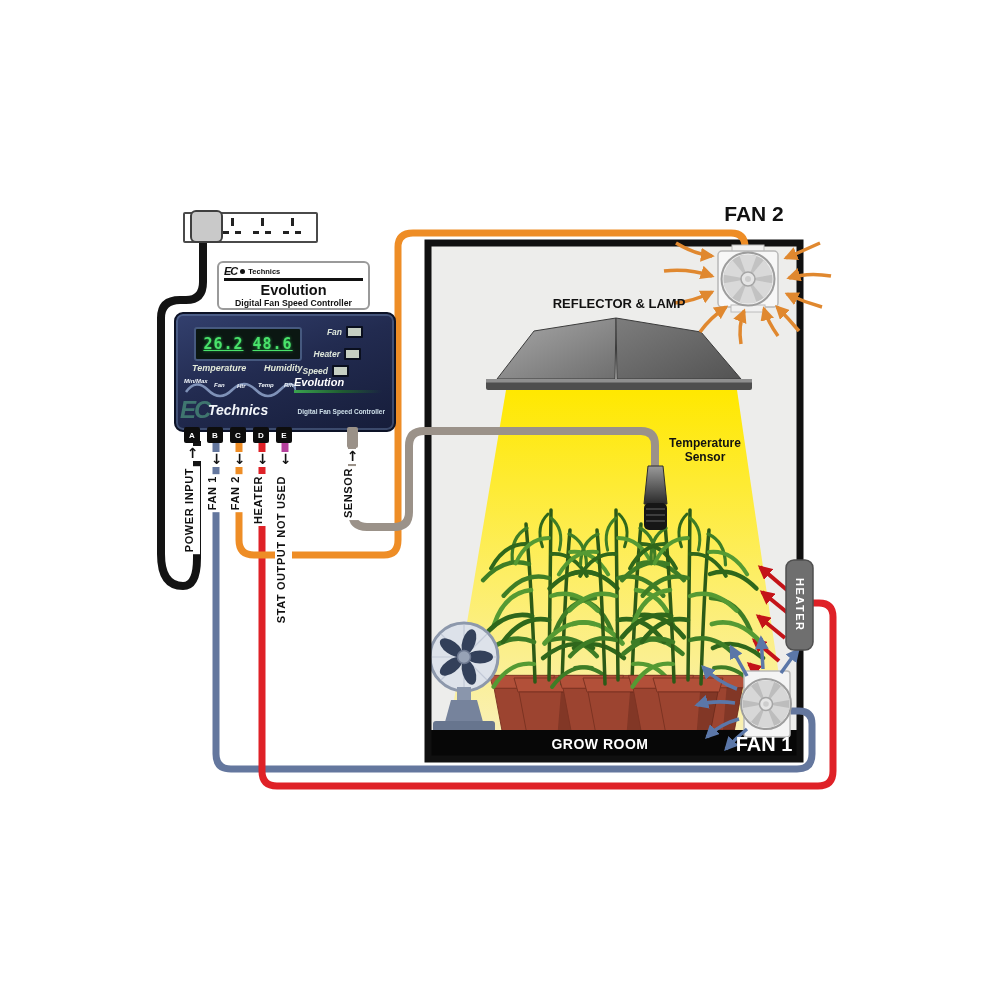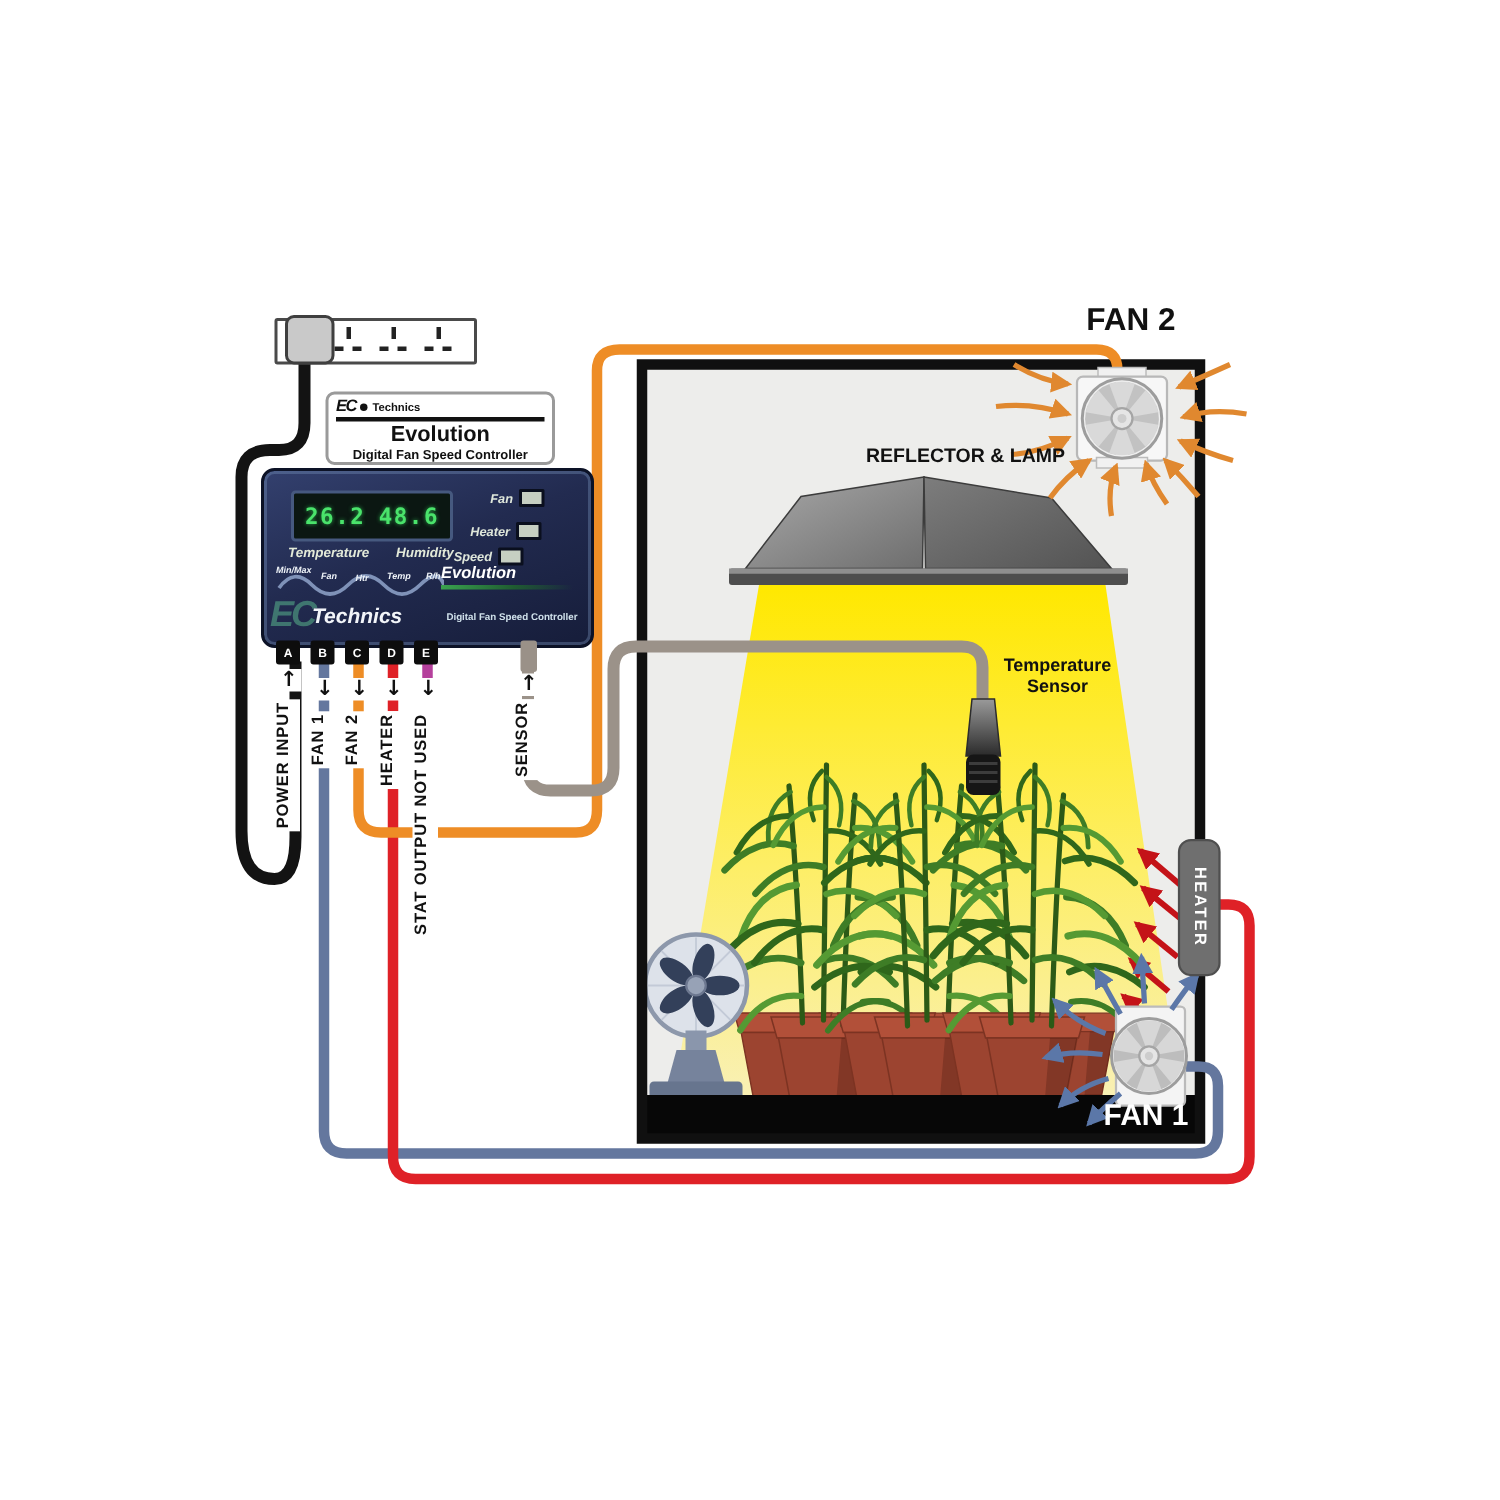--- a/index.html
+++ b/index.html
@@ -19,21 +19,21 @@
   .bp-dot{width:5px;height:5px;border-radius:50%;background:#111;}
   .bp-brand{font:bold 7.5px "Liberation Sans",sans-serif;color:#111;}
   .bp-model{text-align:center;font:bold 14.5px "Liberation Sans",sans-serif;color:#111;margin-top:1px;}
   .bp-prod{text-align:center;font:bold 8.7px "Liberation Sans",sans-serif;color:#111;}
   
   .ctrl{left:174px;top:312px;width:218px;height:116px;border-radius:9px;
         background:linear-gradient(160deg,#33406e 0%,#222b50 45%,#161d3a 100%);
         border:2px solid #0c1226;box-shadow:inset 0 0 0 2px rgba(125,155,195,.35);}
   .lcd{position:absolute;left:18px;top:13px;width:104px;height:30px;background:#0b1712;border:2px solid #46597f;
        border-radius:3px;display:flex;align-items:center;justify-content:center;gap:9px;}
-  .lcd span{font:bold 15px "DejaVu Sans Mono",monospace;color:#4ae36b;text-shadow:0 0 3px #2aa84a;letter-spacing:1px;}
+  .lcd span{font:bold 15px "DejaVu Sans Mono",monospace;color:#4ae36b;text-shadow:0 0 3px #2aa84a;letter-spacing:1px;text-decoration:underline;}
   .readout{position:absolute;top:49px;font:bold italic 9px "Liberation Sans",sans-serif;color:#e3ead9;}
   .ind{position:absolute;display:flex;align-items:center;gap:4px;font:bold italic 8.5px "Liberation Sans",sans-serif;color:#dfe7db;}
   .led{width:13px;height:8px;background:#c6cfc2;border:2px solid #0a0f1e;border-radius:1px;}
   .cbtn{position:absolute;font:bold italic 6px "Liberation Sans",sans-serif;color:#eef3f8;white-space:nowrap;}
   .evo{position:absolute;left:118px;top:62px;font:bold italic 11px "Liberation Sans",sans-serif;color:#fff;}
   .evo-swoosh{position:absolute;left:118px;top:76px;width:88px;height:3px;
               background:linear-gradient(90deg,#3aa34f,#1f5c31 55%,rgba(31,92,49,0));}
   .ec-mark{position:absolute;left:4px;top:82px;font:bold italic 24px "Liberation Sans",sans-serif;color:rgba(90,180,140,.55);letter-spacing:-2px;}
   .ctrl-brand{position:absolute;left:32px;top:88px;font:bold italic 14px "Liberation Sans",sans-serif;color:#f2f5f9;}
   .ctrl-prod{position:absolute;right:9px;top:94px;font:bold 6.5px "Liberation Sans",sans-serif;color:#cfe0ea;}
@@ -42,21 +42,21 @@
         font:bold 8px "Liberation Sans",sans-serif;display:flex;align-items:center;justify-content:center;}
   .sensor-stub{left:347px;top:427px;width:11px;height:21px;background:#9a9188;border-radius:2px;}
   .varrow{position:absolute;width:17px;text-align:center;font:bold 14px "DejaVu Sans",sans-serif;color:#111;
           background:#fff;line-height:15px;}
   .vlabel{position:absolute;width:17px;writing-mode:vertical-rl;transform:rotate(180deg);
           font:bold 11px "Liberation Sans",sans-serif;letter-spacing:.6px;color:#111;background:#fff;
           text-align:left;padding:2px 0;}
   
   .lbl{position:absolute;color:#111;text-align:center;}
   .lbl-fan2{left:710px;top:202px;width:88px;font:bold 21px "Liberation Sans",sans-serif;}
-  .lbl-refl{left:528px;top:296px;width:182px;font:bold 13px "Liberation Sans",sans-serif;text-align:right;}
+  .lbl-refl{left:528px;top:296px;width:182px;font:bold 13px "Liberation Sans",sans-serif;}
   .lbl-sensor{left:650px;top:437px;width:110px;font:bold 12px "Liberation Sans",sans-serif;line-height:1.15;}
   .lbl-grow{left:470px;top:736px;width:260px;font:bold 14px "Liberation Sans",sans-serif;color:#fff;letter-spacing:.5px;}
   .lbl-fan1{left:727px;top:733px;width:74px;font:bold 20px "Liberation Sans",sans-serif;color:#fff;}
   .lbl-heater{left:787px;top:566px;width:25px;height:78px;display:flex;align-items:center;justify-content:center;
               writing-mode:vertical-rl;font:bold 11px "Liberation Sans",sans-serif;color:#fff;letter-spacing:1.5px;}
 </style>
 </head>
 <body>
 
 <div class="canvas">
@@ -339,15 +339,16 @@
   <div class="varrow" style="left:344px;top:449px">↑</div>
   <div class="vlabel" style="left:342px;top:466px">SENSOR</div>
 
   <div class="lbl lbl-fan2">FAN 2</div>
   <div class="lbl lbl-refl">REFLECTOR &amp; LAMP</div>
   <div class="lbl lbl-sensor">
     <div>Temperature</div>
     <div>Sensor</div>
   </div>
   <div class="lbl lbl-heater">HEATER</div>
+  <div class="lbl lbl-grow">GROW ROOM</div>
   <div class="lbl lbl-fan1">FAN 1</div>
 
 </div>
 
 </body></html>

